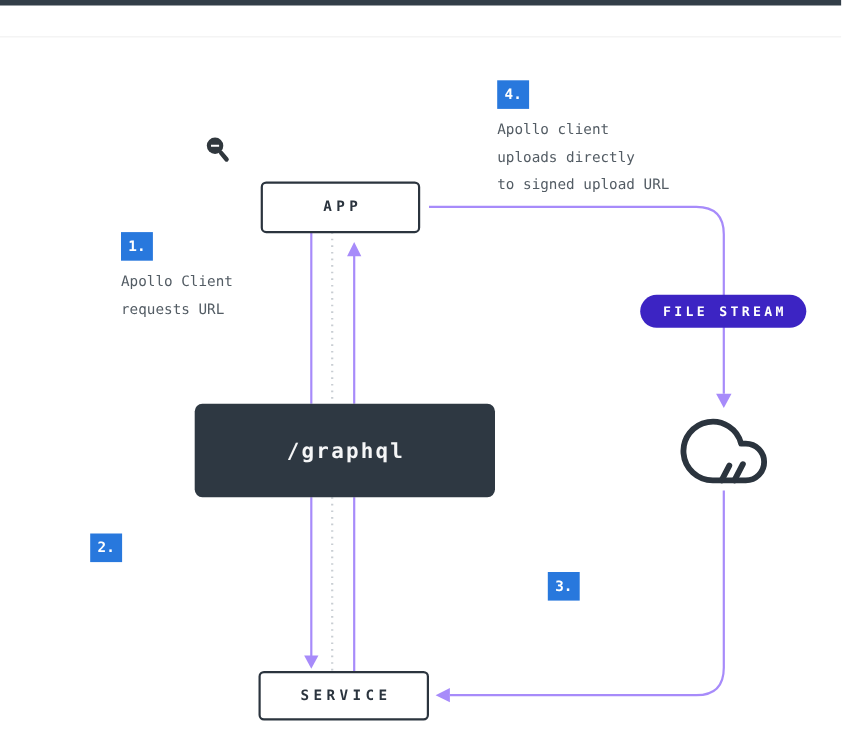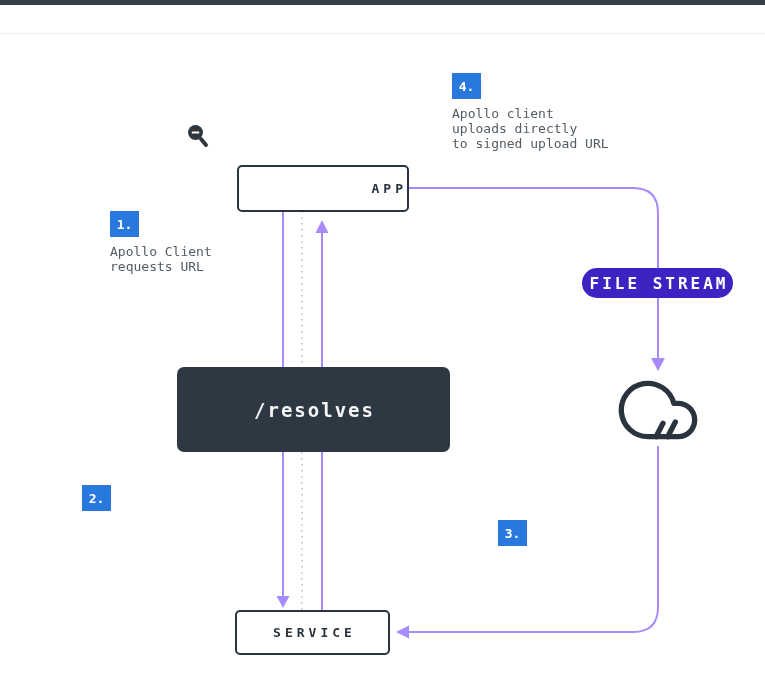--- a/index.html
+++ b/index.html
@@ -9,39 +9,39 @@
   }
   .top-bar{position:absolute;left:0;top:0;width:765px;height:5px;background:#333e48;}
   .rule{position:absolute;left:0;top:33px;width:765px;height:1px;background:#efefef;}
   svg.connectors{position:absolute;left:0;top:0;pointer-events:none;}
   .node{
     position:absolute;background:#ffffff;border:2px solid #2b343e;border-radius:5px;
     display:flex;align-items:center;justify-content:center;
     color:#2b343e;font-weight:bold;font-size:13px;letter-spacing:4px;text-indent:4px;
     box-sizing:border-box;
   }
-  .node-app{left:237px;top:165px;width:172px;height:47px;justify-content:flex-end;}
+  .node-app{left:237px;top:165px;width:145px;height:47px;}
   .node-service{left:235px;top:610px;width:155px;height:45px;}
   .node-graphql{
     left:177px;top:367px;width:273px;height:85px;background:#2e3842;border:none;
     color:#f5f6f7;font-size:19px;letter-spacing:2px;text-indent:2px;border-radius:7px;
   }
   .pill{
     position:absolute;left:582px;top:268px;width:151px;height:30px;border-radius:15px;
     background:#3c24c3;display:flex;align-items:center;justify-content:center;
-    color:#ffffff;font-weight:bold;font-size:16px;letter-spacing:3px;text-indent:3px;
+    color:#ffffff;font-weight:bold;font-size:12px;letter-spacing:3px;text-indent:3px;
   }
   .step{position:absolute;}
   .badge{
     width:29px;height:26px;background:#2878dd;color:#ffffff;
     display:flex;align-items:center;justify-content:center;
     font-size:13px;font-weight:bold;
   }
   .step-text{
-    margin-top:7px;color:#535c64;font-size:13px;line-height:15px;white-space:pre-line;
+    margin-top:7px;color:#535c64;font-size:13px;line-height:25px;white-space:pre-line;
   }
   .step-1{left:110px;top:211px;}
   .step-2{left:82px;top:485px;}
   .step-3{left:498px;top:520px;}
   .step-4{left:452px;top:73px;}
   .cloud{position:absolute;left:618px;top:370px;}
   .cursor{position:absolute;left:184px;top:121px;}
 </style>
 </head>
 <body>
@@ -73,21 +73,21 @@
 
   <div class="pill">
     <span>FILE STREAM</span>
   </div>
 
   <div class="node node-app">
     <span>APP</span>
   </div>
 
   <div class="node node-graphql">
-    <span>/resolves</span>
+    <span>/graphql</span>
   </div>
 
   <div class="node node-service">
     <span>SERVICE</span>
   </div>
 
   <svg class="cloud" width="80" height="80" viewBox="0 0 24 24" fill="none" stroke="#2b343e" stroke-width="1.6" stroke-linecap="round" stroke-linejoin="round">
     <path d="M18 10h-1.26A8 8 0 1 0 9 20h9a5 5 0 0 0 0-10z"></path>
     <path d="M11.4 20l2.1-4"></path>
     <path d="M14.9 20l2.3-4.4"></path>

